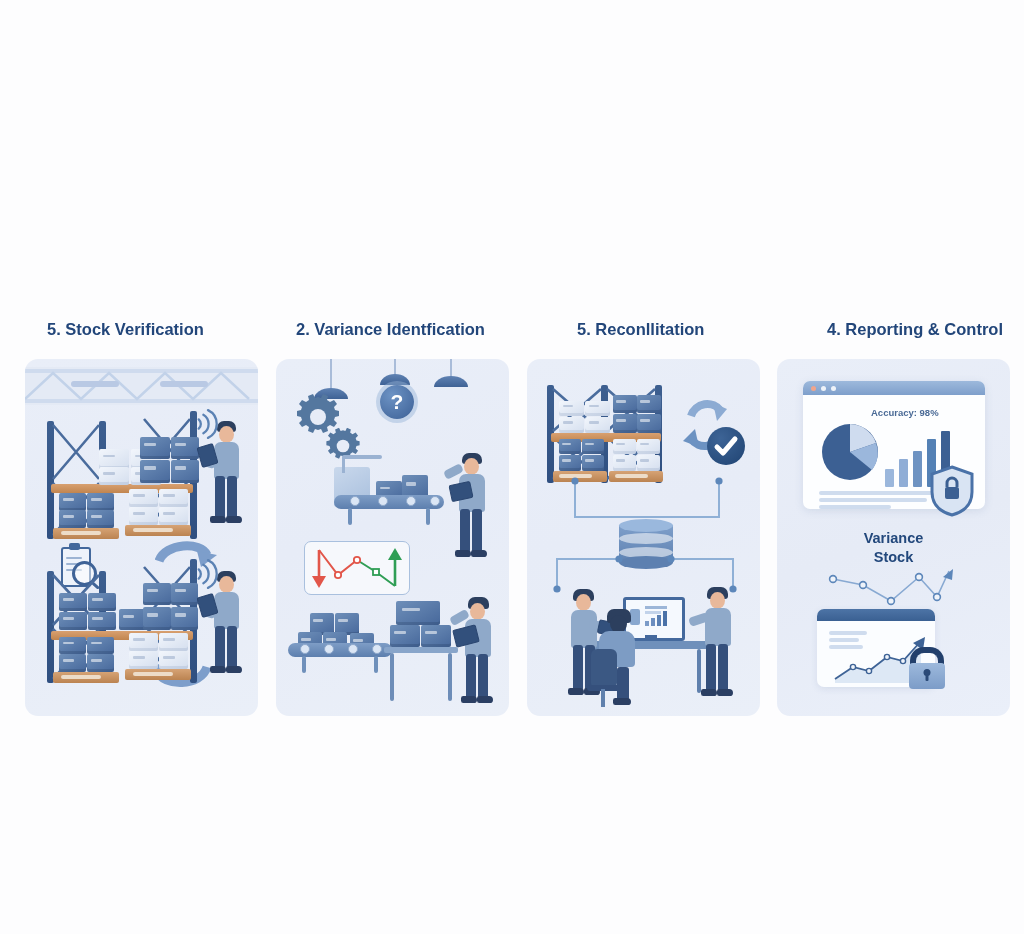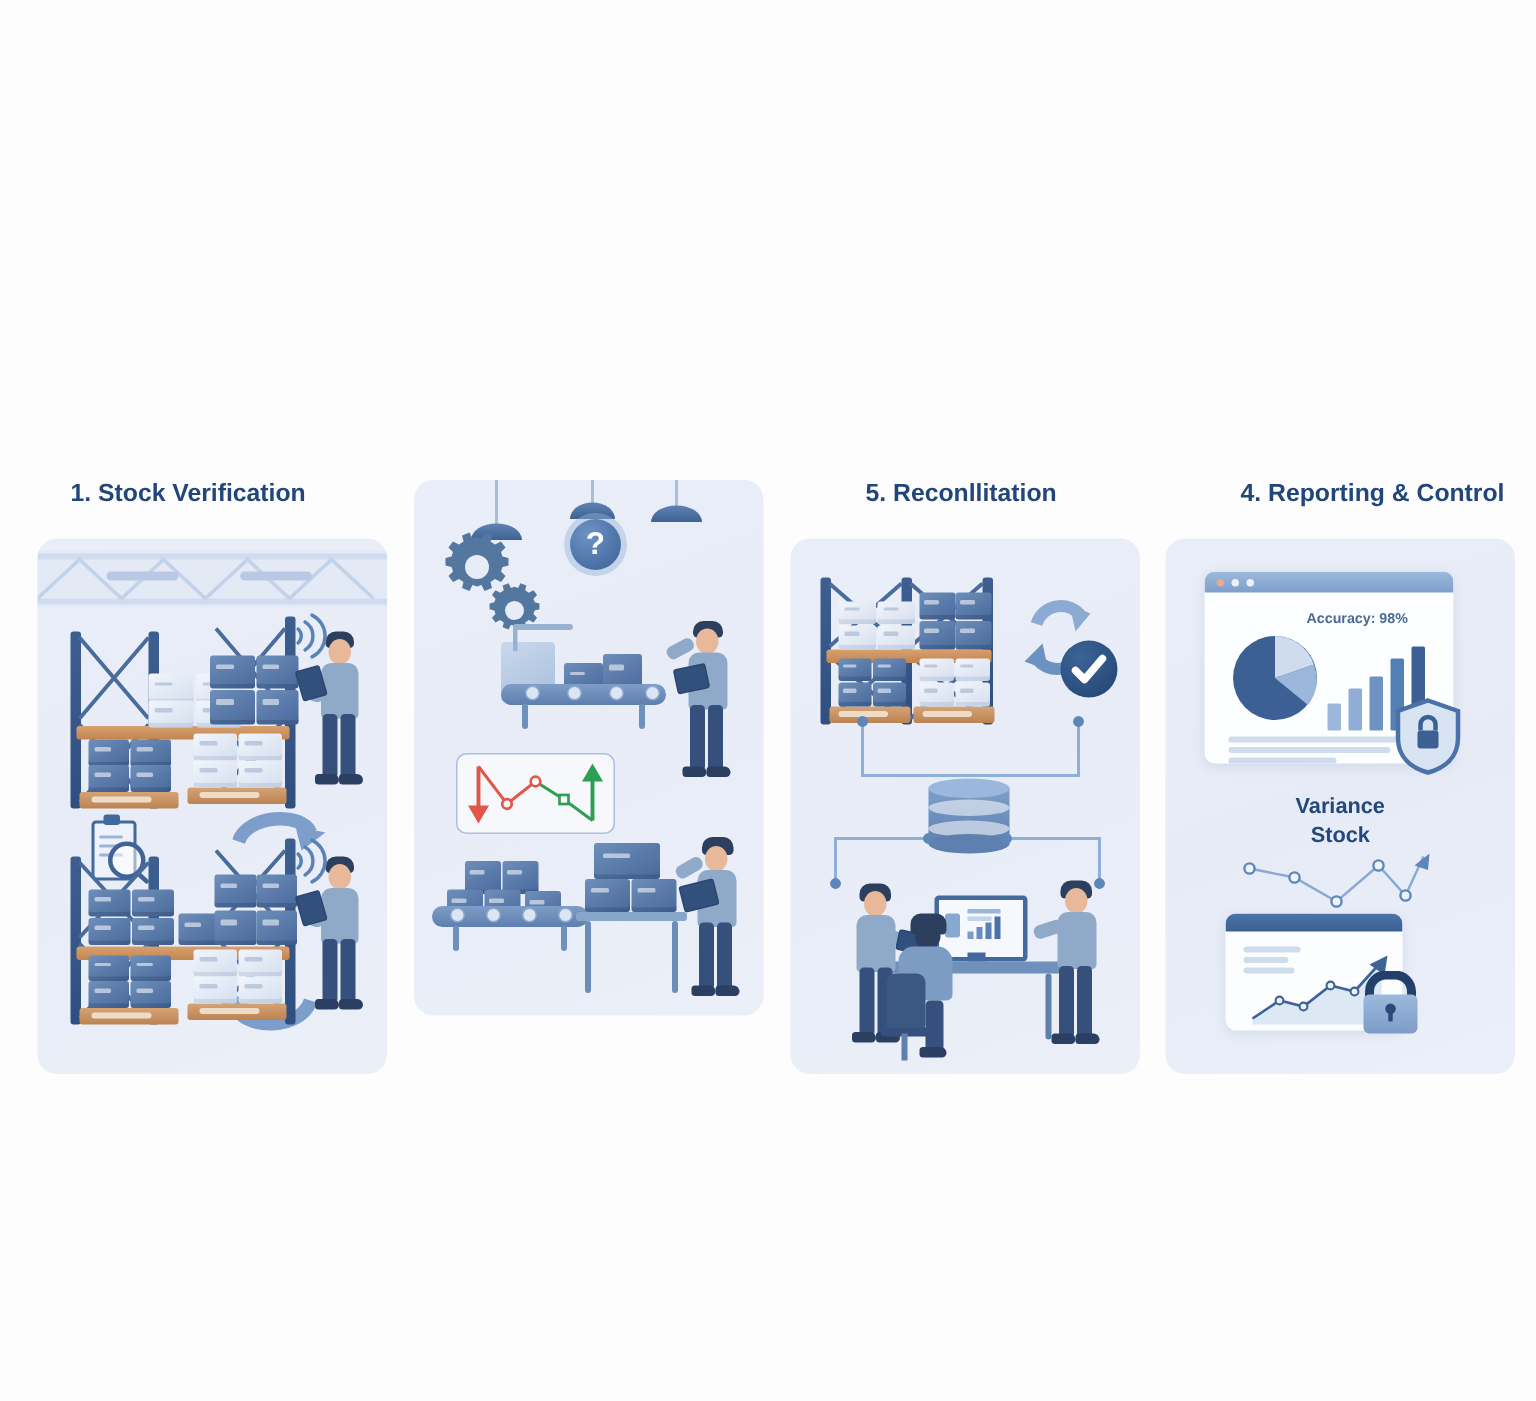--- a/index.html
+++ b/index.html
@@ -125,21 +125,21 @@
 </style>
 </head>
 <body>
 
 <div class="page">
 
 
   <div class="cols">
 
     <div class="col col1">
-      <div class="col-head">1. Stock Verification</div>
+      <div class="col-head">5. Stock Verification</div>
       <div class="panel">
 
         <div class="truss">
           <div class="bar b1"></div>
             <div class="bar b2"></div>
           <svg class="zig" width="233" height="30" viewBox="0 0 233 30">
             <path d="M0 28 L28 2 L56 28 L84 2 L112 28 L140 2 L168 28 L196 2 L224 28" stroke="#c2d2e9" stroke-width="2.5" fill="none"></path>
           </svg>
           <div class="lamp" style="left:46px;"></div>
           <div class="lamp" style="left:135px;"></div>
@@ -325,20 +325,21 @@
         </div>
         <svg class="wifi" style="left:166px;top:198px;" width="40" height="44" viewBox="0 0 40 44">
           <path d="M14 10 A14 14 0 0 1 14 34" stroke="#5b82b4" stroke-width="3" fill="none" stroke-linecap="round"></path>
           <path d="M8 16 A8 8 0 0 1 8 28" stroke="#5b82b4" stroke-width="3" fill="none" stroke-linecap="round"></path>
           <path d="M20 4 A20 20 0 0 1 20 40" stroke="#5b82b4" stroke-width="3" fill="none" stroke-linecap="round"></path>
         </svg>
       </div>
     </div>
 
     <div class="col col2">
+      <div class="col-head">2. Variance Identfication</div>
       <div class="panel">
 
         <div class="lamp2" style="left:38px;top:0;width:34px;height:40px;">
           <div class="cord"></div>
             <div class="shade"></div>
         </div>
         <div class="lamp2" style="left:104px;top:0;width:30px;height:26px;">
           <div class="cord"></div>
             <div class="shade"></div>
         </div>
@@ -607,21 +608,21 @@
           <div class="p-shoe" style="left:8px;top:102px;width:16px;height:7px;"></div>
           <div class="p-shoe" style="left:24px;top:102px;width:16px;height:7px;"></div>
         </div>
       </div>
     </div>
 
     <div class="col col4">
       <div class="col-head">4. Reporting &amp; Control</div>
       <div class="panel">
 
-        <div class="browser" style="left:26px;top:22px;width:166px;height:128px;text-align:right;">
+        <div class="browser" style="left:26px;top:22px;width:182px;height:128px;text-align:right;">
           <div class="bw-bar">
             <div class="bw-dot" style="left:8px;background:#f0a58c;"></div>
             <div class="bw-dot" style="left:18px;background:#eef2f8;"></div>
             <div class="bw-dot" style="left:28px;background:#eef2f8;"></div>
           </div>
           <div class="acc-text" style="left:68px;top:26px;">Accuracy: 98%</div>
 
           <svg style="position:absolute;left:16px;top:40px;" width="62" height="62" viewBox="0 0 62 62">
             <circle cx="31" cy="31" r="28" fill="#3c6093"></circle>
             <path d="M31 31 L31 3 A28 28 0 0 1 57 22 Z" fill="#cfdcef"></path>

